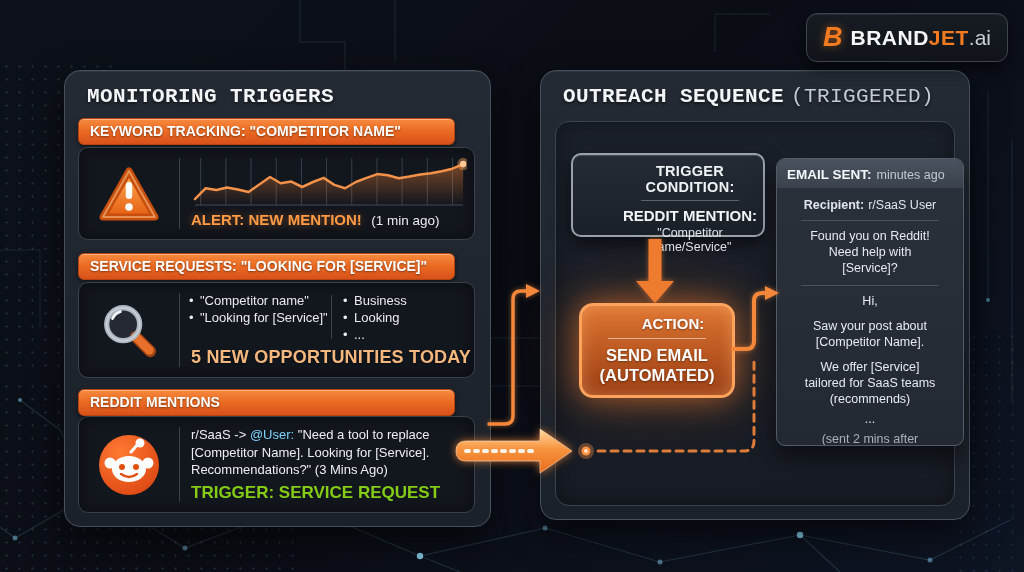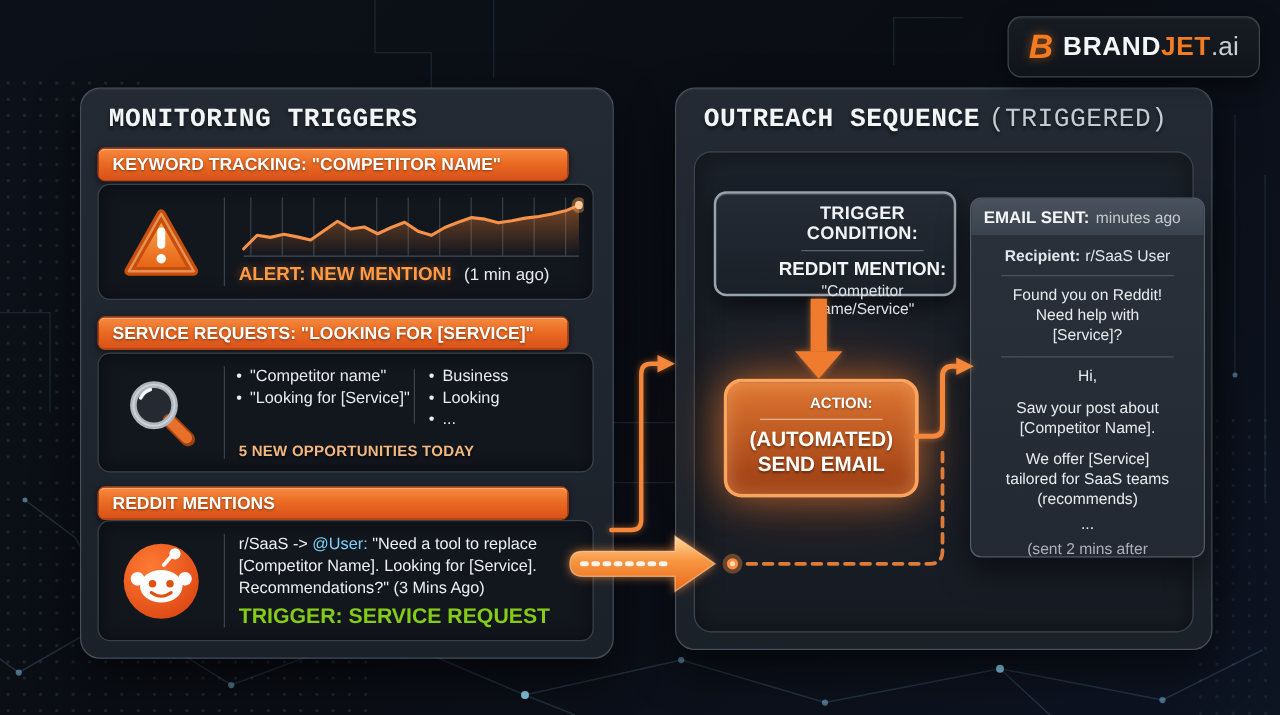--- a/index.html
+++ b/index.html
@@ -53,21 +53,21 @@
   .chart-wrap{position:absolute;left:112px;top:9px;width:276px;height:50px;}
   .alert-line{position:absolute;left:112px;bottom:10px;white-space:nowrap;}
   .alert-main{color:#ff9a45;font-weight:700;font-size:15px;text-shadow:0 0 8px rgba(255,140,60,.45);}
   .alert-time{color:#e8ebee;font-size:13.5px;margin-left:5px;}
 
   .col{position:absolute;top:9px;font-size:13px;color:#e9ecef;line-height:1.32;}
   .col.c1{left:110px;width:142px;}
   .col.c2{left:264px;width:126px;}
   .bullet{padding-left:11px;position:relative;}
   .bullet::before{content:"•";position:absolute;left:0;top:0;color:#e9ecef;}
-  .opps{position:absolute;left:112px;bottom:9px;color:#f4b77e;font-weight:700;font-size:12px;letter-spacing:.2px;white-space:nowrap;text-shadow:0 1px 2px rgba(0,0,0,.5);}
+  .opps{position:absolute;left:112px;bottom:9px;color:#f4b77e;font-weight:700;font-size:18px;letter-spacing:.2px;white-space:nowrap;text-shadow:0 1px 2px rgba(0,0,0,.5);}
 
   .mention{position:absolute;left:112px;top:9px;right:8px;font-size:13px;line-height:1.35;color:#eceff2;}
   .mention .user{color:#7dd3fc;}
   .trig-label{position:absolute;left:112px;bottom:9px;color:#84cc16;font-weight:700;font-size:17px;white-space:nowrap;}
 
   
   .flow-area{position:absolute;left:14px;top:50px;width:398px;height:383px;border-radius:14px;
     background:linear-gradient(180deg,#1b212a,#171c24);border:1px solid #3a434e;box-shadow:inset 0 0 22px rgba(0,0,0,.4);}
 
   .trigger-box{position:absolute;left:30px;top:82px;width:194px;height:84px;box-sizing:border-box;text-align:center;
@@ -75,21 +75,21 @@
     box-shadow:0 8px 18px rgba(0,0,0,.55), inset 0 1px 0 rgba(255,255,255,.15);padding-left:44px;}
   .tb-title{font-weight:700;font-size:14.5px;color:#f0f3f5;letter-spacing:.3px;}
   .tb-div{height:1px;background:#59626c;margin:5px 24px 6px;}
   .tb-line1{font-weight:700;font-size:15px;color:#f2f4f6;}
   .tb-line2{font-size:12.5px;color:#dce1e6;margin-top:2px;}
 
   .action-box{position:absolute;left:38px;top:232px;width:156px;height:95px;box-sizing:border-box;text-align:center;
     border:3px solid #ffa35c;border-radius:14px;padding-top:9px;
     background:linear-gradient(180deg,rgba(233,122,50,.95),rgba(158,62,18,.97));
     box-shadow:0 0 30px rgba(255,130,45,.55),0 0 62px rgba(255,120,40,.28), inset 0 0 16px rgba(255,190,130,.4);}
-  .ab-title{font-weight:700;font-size:12px;color:#fff;text-shadow:0 1px 2px rgba(0,0,0,.4);padding-left:32px;}
+  .ab-title{font-weight:700;font-size:15px;color:#fff;text-shadow:0 1px 2px rgba(0,0,0,.4);padding-left:32px;}
   .ab-div{height:1px;background:rgba(255,255,255,.5);margin:6px 26px;}
   .ab-line{font-weight:700;font-size:16.5px;color:#fff;line-height:1.22;text-shadow:0 1px 2px rgba(0,0,0,.4);}
 
   .email-box{position:absolute;left:235px;top:87px;width:188px;height:288px;box-sizing:border-box;overflow:hidden;
     background:linear-gradient(180deg,#2a313b,#232932);border:1px solid #525b66;border-radius:9px;
     box-shadow:0 12px 24px rgba(0,0,0,.5);}
   .em-head{height:29px;line-height:29px;padding:0 10px;background:linear-gradient(180deg,#49525e,#3a424d);
     border-bottom:1px solid #2b313a;border-radius:8px 8px 0 0;white-space:nowrap;}
   .em-head .lbl{font-weight:700;font-size:13.5px;color:#f4f6f8;}
   .em-head .time{font-size:12.5px;color:#c2c9d1;margin-left:5px;}
@@ -267,22 +267,22 @@
     <div class="trigger-box">
       <div class="tb-title">TRIGGER CONDITION:</div>
       <div class="tb-div"></div>
       <div class="tb-line1">REDDIT MENTION:</div>
       <div class="tb-line2">"Competitor Name/Service"</div>
     </div>
 
     <div class="action-box">
       <div class="ab-title">ACTION:</div>
       <div class="ab-div"></div>
+      <div class="ab-line">SEND EMAIL</div>
       <div class="ab-line">(AUTOMATED)</div>
-      <div class="ab-line">SEND EMAIL</div>
     </div>
 
     <div class="email-box">
       <div class="em-head">
         <span class="lbl">EMAIL SENT:</span><span class="time">minutes ago</span>
       </div>
       <div class="em-body">
         <div class="rec"><span class="rl">Recipient:</span><span>r/SaaS User</span></div>
         <hr>
         <p>Found you on Reddit! Need help with [Service]?</p>

